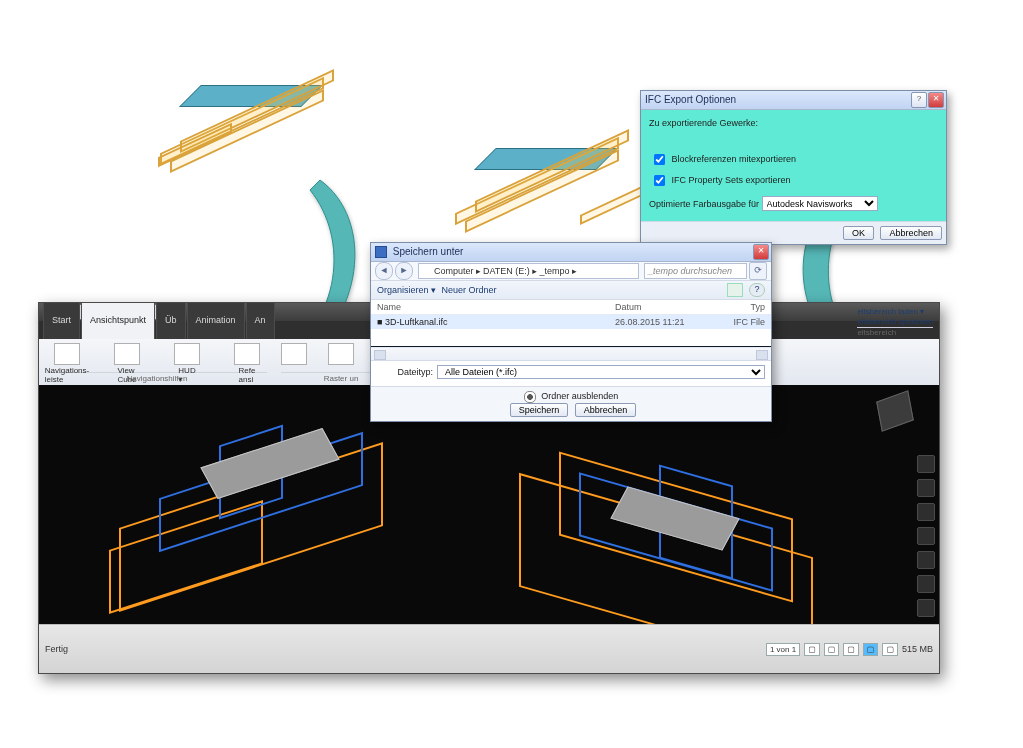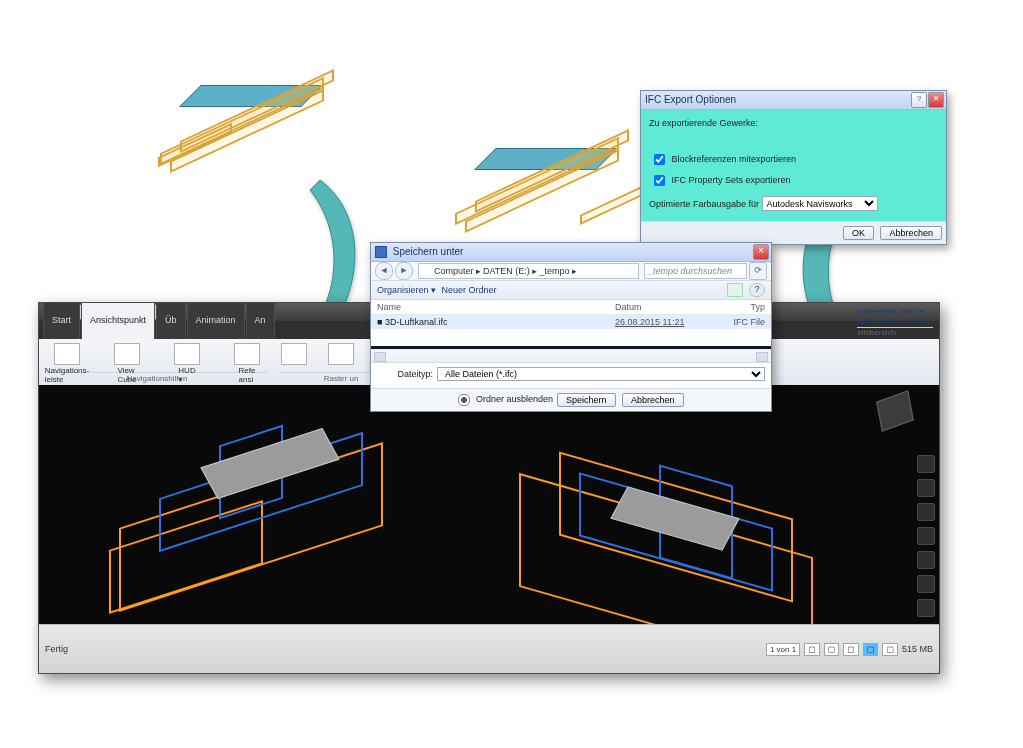--- a/index.html
+++ b/index.html
@@ -112,34 +112,34 @@
   #saveDialog .searchbox{
     width:95px;border:1px solid #b4c0d6;height:14px;line-height:14px;padding:0 3px;
     background:#fff;color:#888;font-style:italic;
   }
   #saveDialog .toolbar{
     height:18px;display:flex;align-items:center;gap:6px;padding:0 6px;
     background:linear-gradient(#f1f5fc,#e6ecf6);border-bottom:1px solid #d4dae6;
     font-size:9px;color:#1d3c72;
   }
   #saveDialog .filelist{
-    height:46px;border-bottom:3px solid #0f172a;font-size:9px;
+    height:46px;border-bottom:1px solid #0f172a;font-size:9px;
   }
   #saveDialog .filelist .hdr{
     display:flex;color:#5a5a5a;padding:0 6px;border-bottom:1px solid #e4e9f2;height:14px;line-height:14px;
   }
   #saveDialog .filelist .hdr span:nth-child(1){flex:1;}
   #saveDialog .filelist .hdr span:nth-child(2){width:90px;}
   #saveDialog .filelist .hdr span:nth-child(3){width:60px;text-align:right;}
   #saveDialog .filelist .row{
     display:flex;align-items:center;padding:0 6px;height:14px;line-height:14px;
     background:#e0ecff;
   }
   #saveDialog .filelist .row span:first-child{flex:1;}
-  #saveDialog .filelist .row span:nth-child(2){width:90px;color:#555;text-decoration:underline;}
+  #saveDialog .filelist .row span:nth-child(2){width:90px;color:#555;}
   #saveDialog .filelist .row span:nth-child(3){width:60px;text-align:right;color:#555;}
   #saveDialog .scrollstrip{
     height:12px;border-top:1px solid #e4e9f2;border-bottom:1px solid #d4dae6;
     background:linear-gradient(#f5f7fb,#ebeff7);position:relative;
   }
   #saveDialog .scrollstrip::before,
   #saveDialog .scrollstrip::after{
     content:"";position:absolute;top:2px;height:8px;width:10px;
     background:#d9e0ee;border:1px solid #bfc8db;
   }
@@ -147,21 +147,21 @@
   #saveDialog .scrollstrip::after{right:3px;}
   #saveDialog .fields{padding:4px 6px;font-size:9px;}
   #saveDialog .fieldrow{display:flex;align-items:center;margin-bottom:3px;}
   #saveDialog .fieldrow label{width:56px;text-align:right;margin-right:4px;}
   #saveDialog .fieldrow input,
   #saveDialog .fieldrow select{
     flex:1;border:1px solid #9aa9c5;height:14px;font-size:9px;padding:0 3px;background:#fff;
   }
   #saveDialog .bottombar{
     display:flex;align-items:center;justify-content:center;
-    padding:4px 0;border-top:1px solid #d4dae6;background:#f3f6fb;font-size:9px;
+    padding:4px 0;border-top:1px solid #d4dae6;background:#f3f6fb;font-size:9px;flex-direction:column;
   }
 
   
   #viewer{
     position:absolute;
     left:38px; top:302px;
     width:900px; height:370px;
     background:#e9e9e9;
     border:1px solid #4a4a4a;
     box-shadow:4px 6px 14px rgba(0,0,0,.45);

